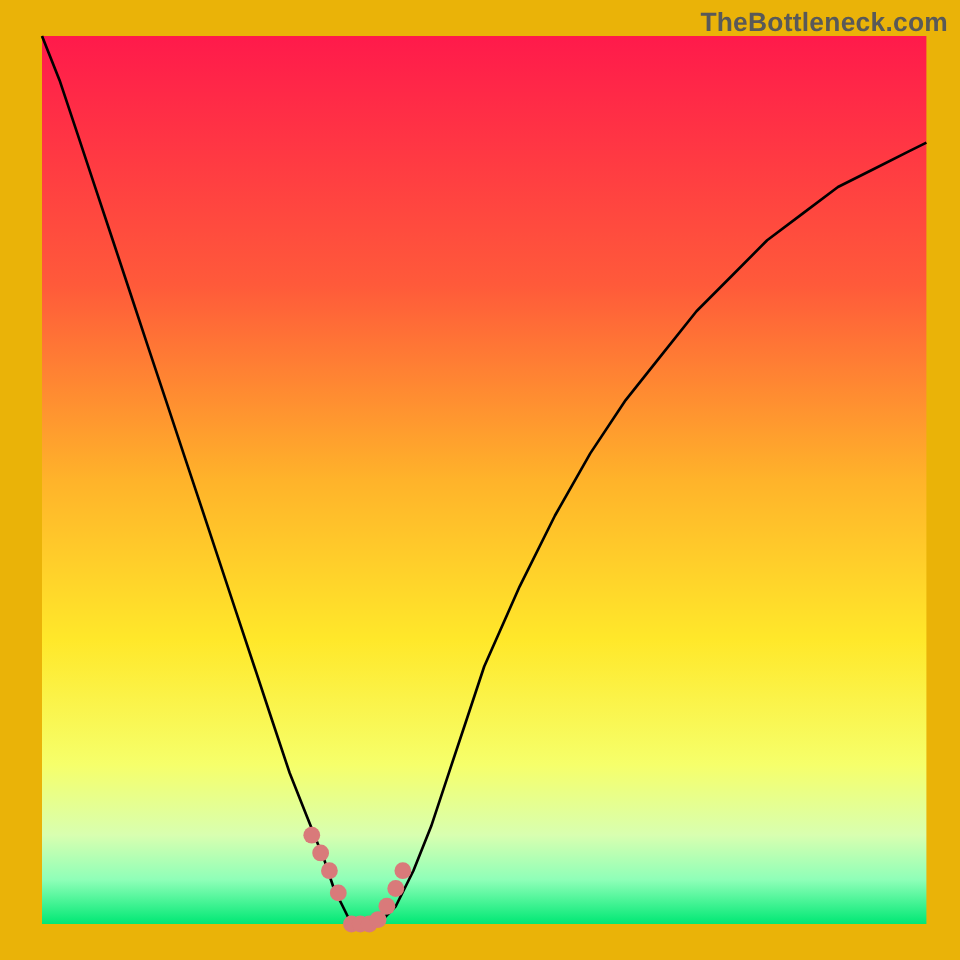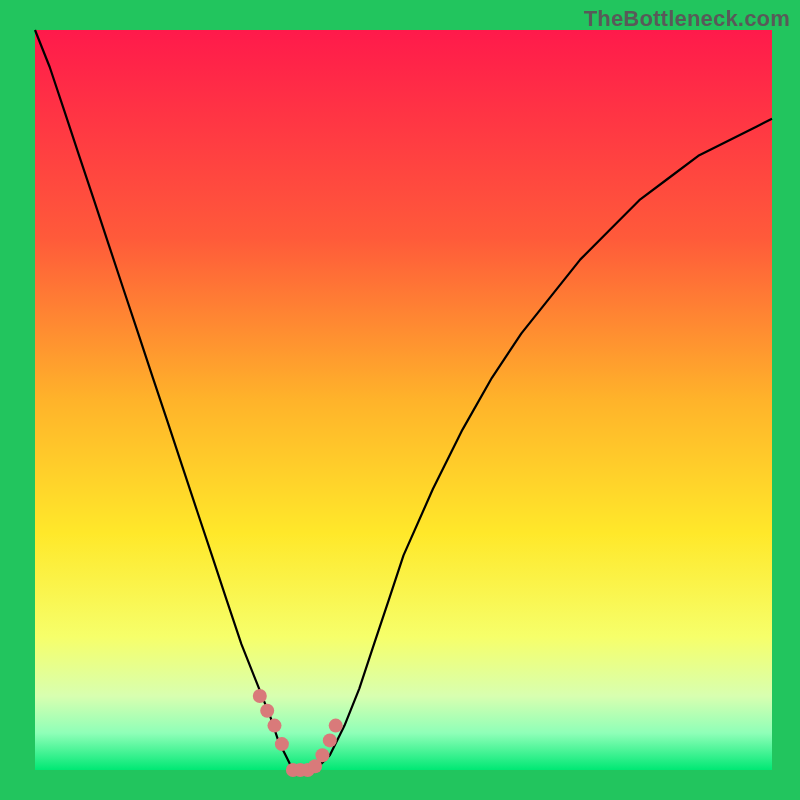--- a/index.html
+++ b/index.html
@@ -8,21 +8,21 @@
     width: 800px;
     height: 800px;
     background: #000;
     font-family: Arial, Helvetica, sans-serif;
     overflow: hidden;
   }
   .frame {
     position: relative;
     width: 800px;
     height: 800px;
-    background: #22c55e;
+    background: #eab308;
   }
   .watermark {
     position: absolute;
     top: 6px;
     right: 10px;
     font-size: 22px;
     font-weight: 600;
     color: #595959;
     letter-spacing: 0.2px;
   }

